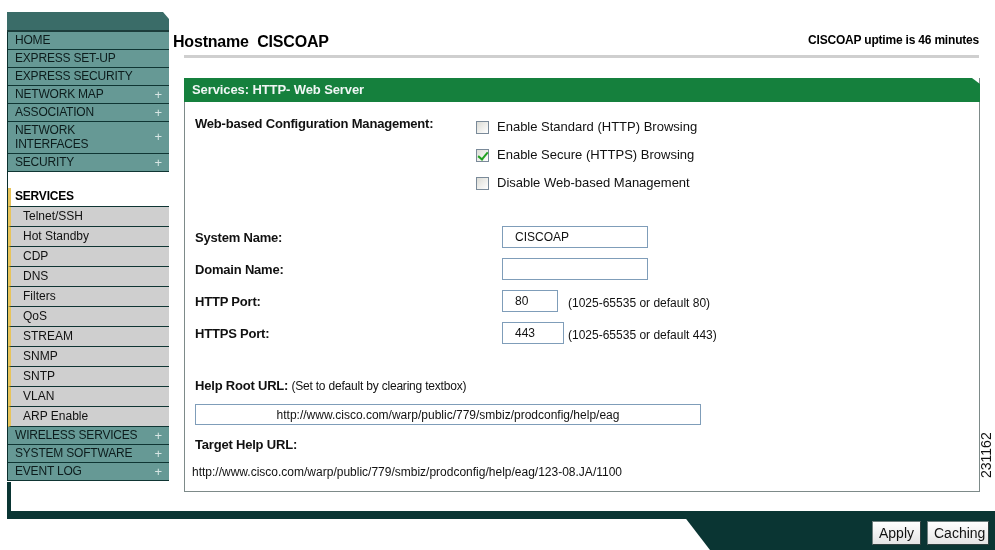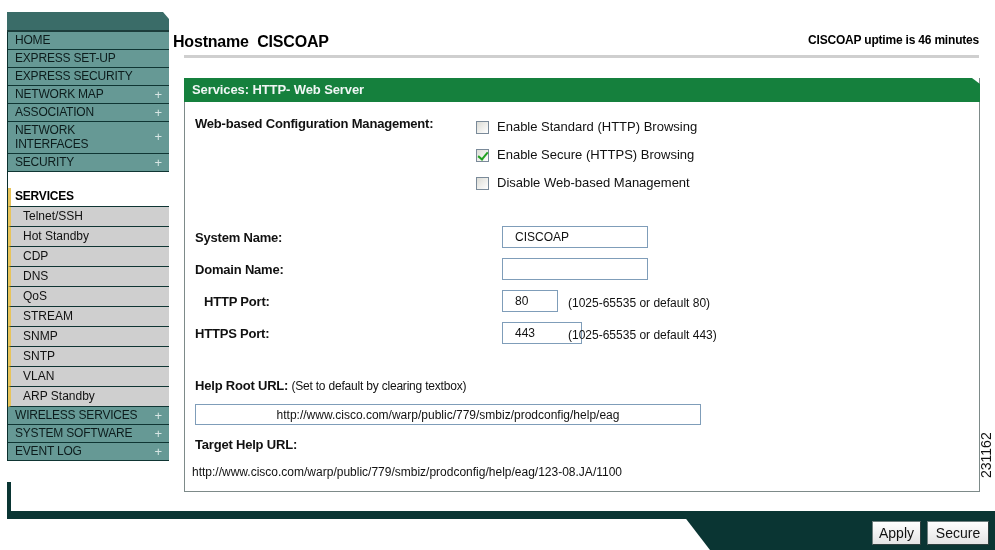--- a/index.html
+++ b/index.html
@@ -179,36 +179,39 @@
   <div class="sub-item">
     <span>Hot Standby</span>
   </div>
   <div class="sub-item">
     <span>CDP</span>
   </div>
   <div class="sub-item">
     <span>DNS</span>
   </div>
   <div class="sub-item">
+    <span>Filters</span>
+  </div>
+  <div class="sub-item">
     <span>QoS</span>
   </div>
   <div class="sub-item">
     <span>STREAM</span>
   </div>
   <div class="sub-item">
     <span>SNMP</span>
   </div>
   <div class="sub-item">
     <span>SNTP</span>
   </div>
   <div class="sub-item">
     <span>VLAN</span>
   </div>
   <div class="sub-item">
-    <span>ARP Standby</span>
+    <span>ARP Enable</span>
   </div>
 
   <div class="nav-item">
     <span>WIRELESS SERVICES</span>
     <span class="plus">+</span>
   </div>
   <div class="nav-item">
     <span>SYSTEM SOFTWARE</span>
     <span class="plus">+</span>
   </div>
@@ -240,34 +243,34 @@
   <span class="checkbox"></span>
   <span class="checkbox-label">Disable Web-based Management</span>
 </label>
 
 <div class="label" style="left:195px; top:230px;">System Name:</div>
 <input class="text-input" style="left: 502px; top: 226px; width: 146px;" type="text" value="CISCOAP">
 
 <div class="label" style="left:195px; top:262px;">Domain Name:</div>
 <input class="text-input" style="left: 502px; top: 258px; width: 146px;" type="text" value="">
 
-<div class="label" style="left:204px; top:294px;">HTTP Port:</div>
+<div class="label" style="left:195px; top:294px;">HTTP Port:</div>
 <input class="text-input" style="left: 502px; top: 290px; width: 56px;" type="text" value="80">
 <div class="hint" style="left:568px; top:296px;">(1025-65535 or default 80)</div>
 
 <div class="label" style="left:195px; top:326px;">HTTPS Port:</div>
-<input class="text-input" style="left: 502px; top: 322px; width: 80px;" type="text" value="443">
+<input class="text-input" style="left: 502px; top: 322px; width: 62px;" type="text" value="443">
 <div class="hint" style="left:568px; top:328px;">(1025-65535 or default 443)</div>
 
 <div class="label" style="left:195px; top:378px;">
   <span>Help Root URL:</span><span class="plain" style="font-size:12px;"> (Set to default by clearing textbox)</span>
 </div>
 <input class="text-input" style="left: 195px; top: 404px; width: 506px; height: 21px; text-align: center;" type="text" value="http://www.cisco.com/warp/public/779/smbiz/prodconfig/help/eag">
 
 <div class="label" style="left:195px; top:437px;">Target Help URL:</div>
 <div class="target-url">http://www.cisco.com/warp/public/779/smbiz/prodconfig/help/eag/123-08.JA/1100</div>
 
 <div class="figure-id">231162</div>
 
 <div class="footer-bar"></div>
 <div class="footer-right"></div>
 <button class="btn btn-apply">Apply</button>
-<button class="btn btn-cancel">Secure</button>
+<button class="btn btn-cancel">Caching</button>
 
 </body></html>

